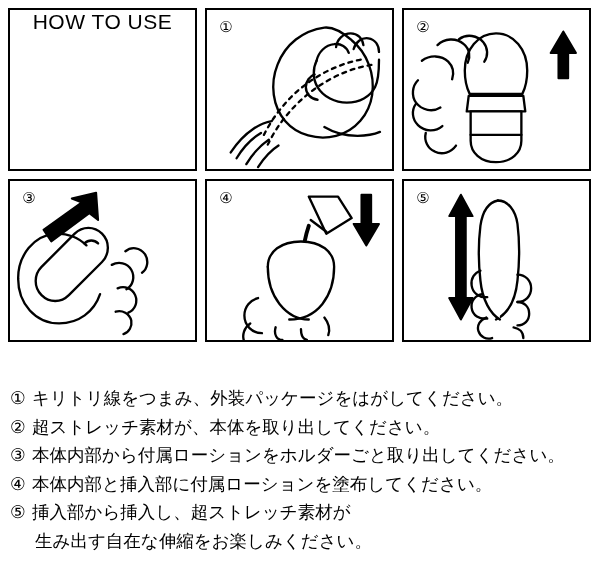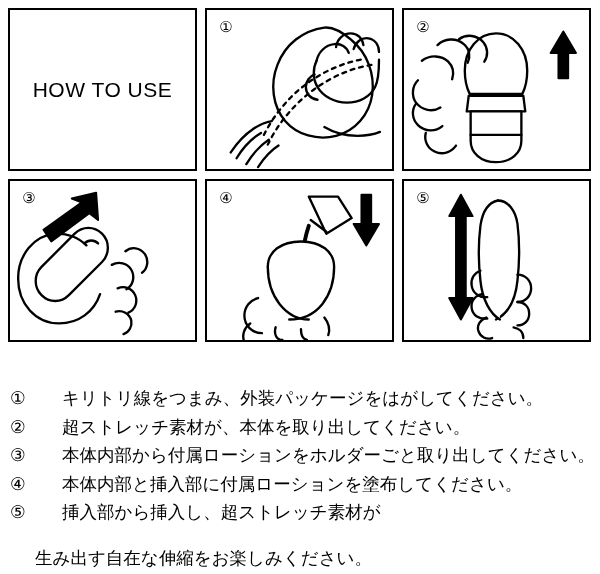--- a/index.html
+++ b/index.html
@@ -46,21 +46,20 @@
     top: 6px;
     width: 22px;
     height: 22px;
     line-height: 22px;
     text-align: center;
     font-size: 15px;
     z-index: 6;
   }
   .title-panel {
     display: flex;
-    align-items: center;
     justify-content: center;
   }
   .title-panel .title-text {
     font-size: 21px;
     letter-spacing: 0.5px;
     font-weight: 400;
   }
 
   
   .art { position:absolute; left:0; top:0; width:100%; height:100%; }
@@ -76,27 +75,26 @@
     display: flex;
     align-items: flex-start;
     font-size: 17.5px;
     line-height: 1.63;
     white-space: nowrap;
   }
   .inst-num {
     width: 22px;
     flex: 0 0 22px;
   }
-  .inst-text { flex: 1 1 auto; margin-left: 30px; }
+  .inst-text { flex: 1 1 auto; }
   .inst-cont {
     padding-left: 25px;
     font-size: 17.5px;
     line-height: 1.63;
     white-space: nowrap;
-    margin-top: 17px;
   }
 </style>
 </head>
 <body>
 
 <div class="page">
 
   <div class="grid">
 
     <div class="panel title-panel">

